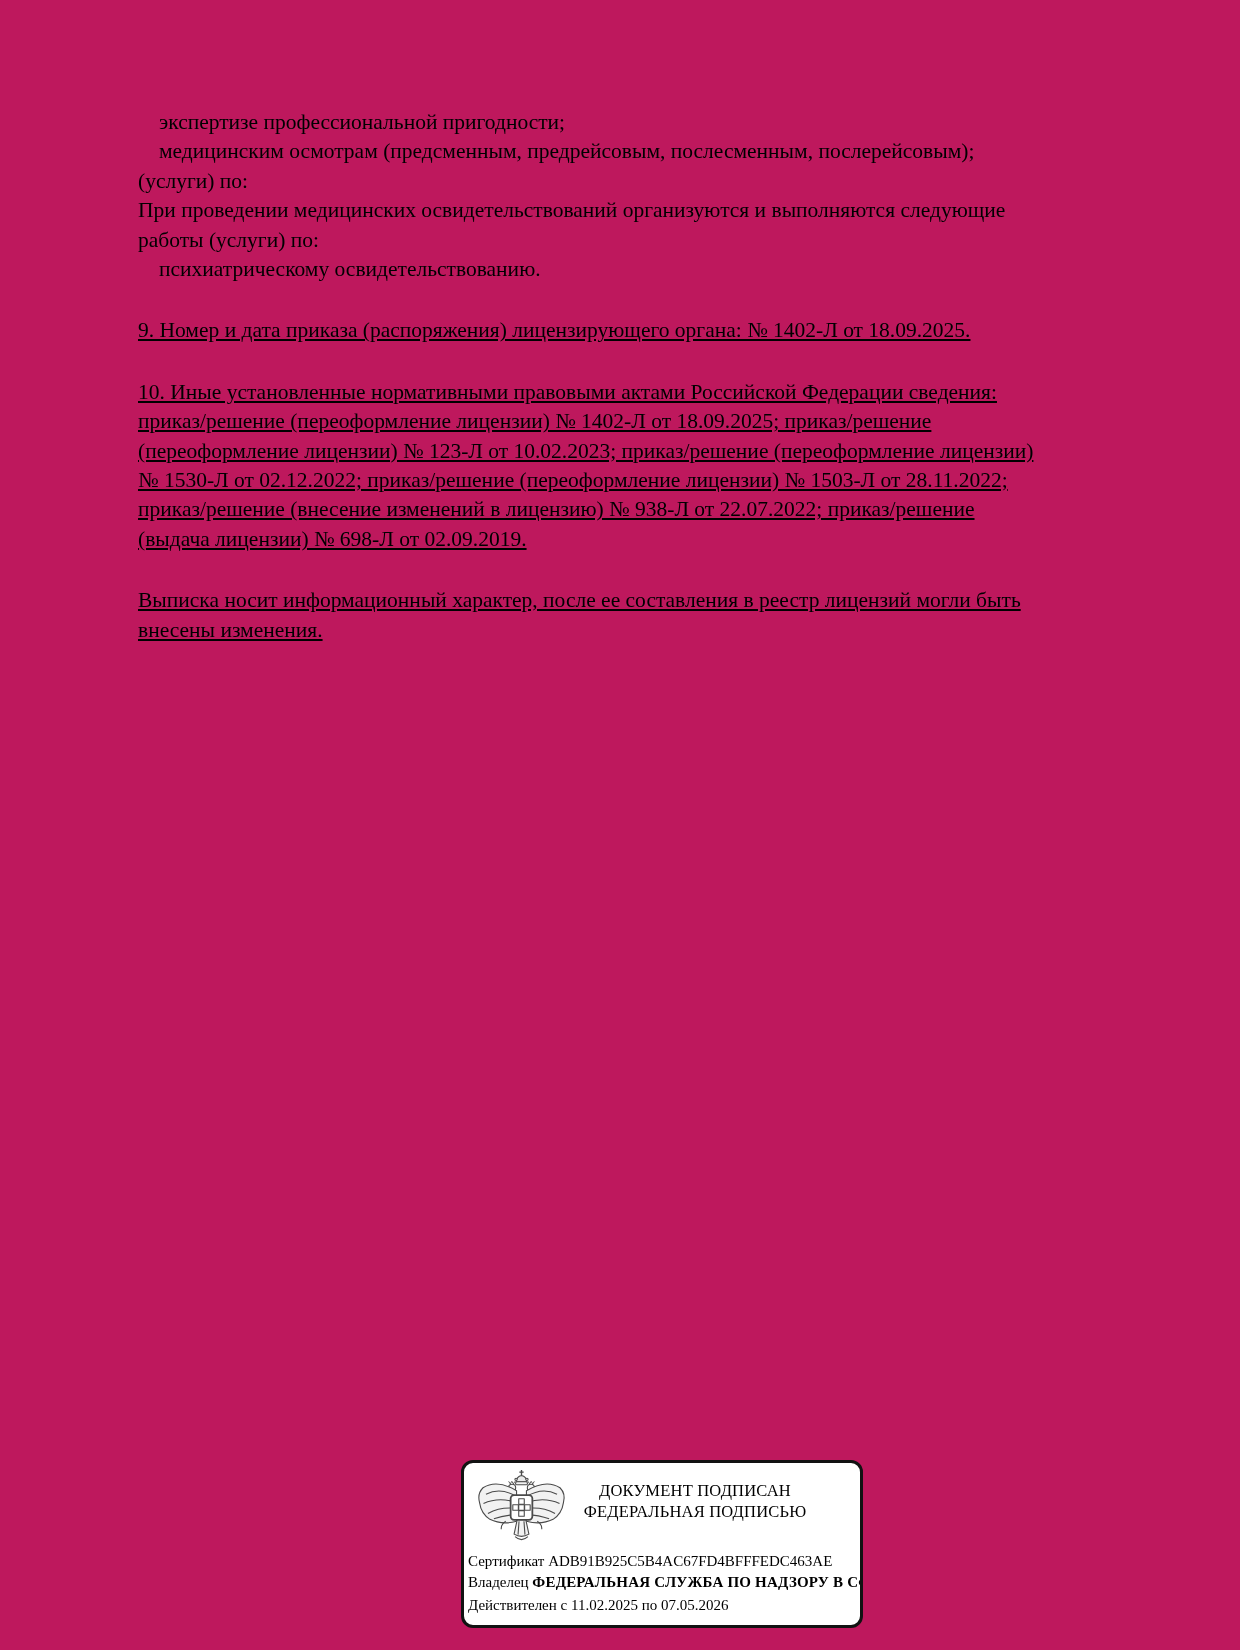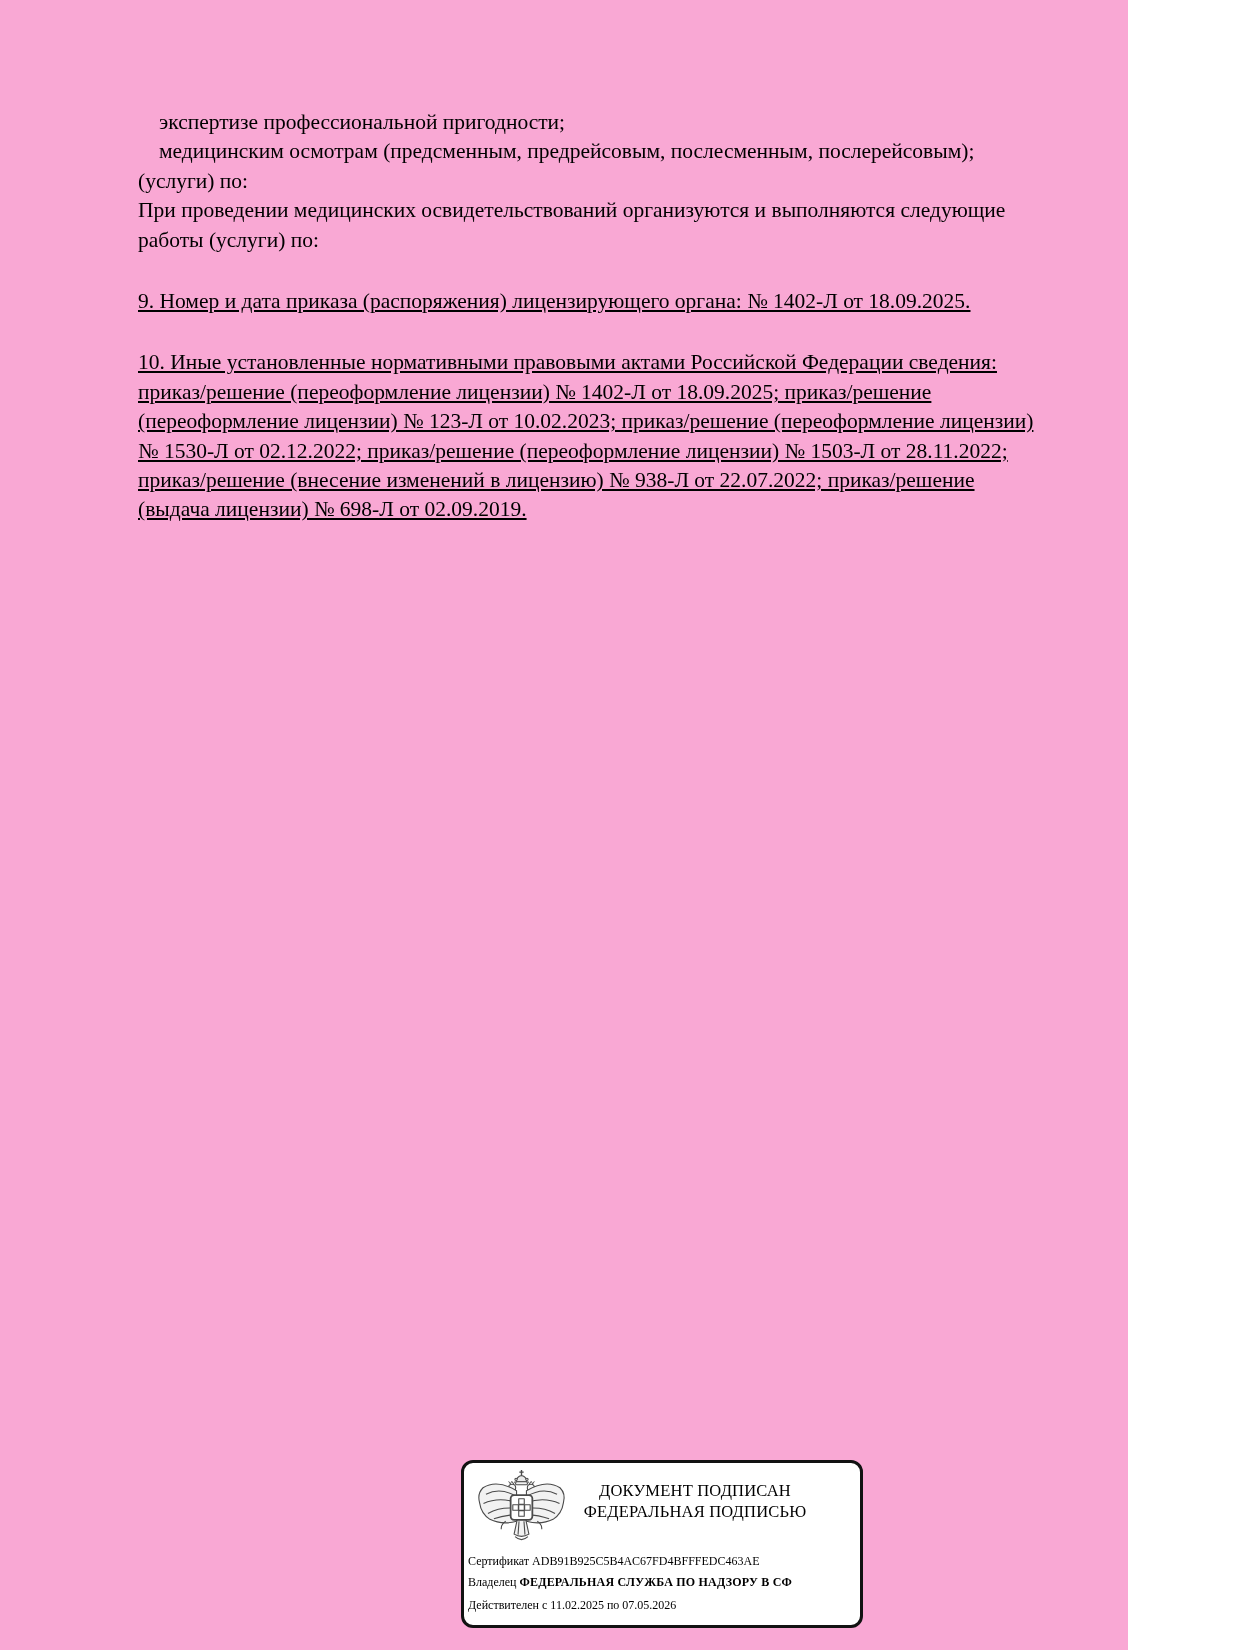--- a/index.html
+++ b/index.html
@@ -1,20 +1,20 @@
 <!DOCTYPE html>
 <html lang="ru"><head>
 <meta charset="utf-8">
 <style>
   html,body{margin:0;padding:0;background:#ffffff;}
   .page{
     position:relative;
-    width:1128px;
+    width:1240px;
     height:1650px;
-    background:#f9a8d4;
+    background:#be185d;
     color:#000000;
     font-family:"Liberation Serif","DejaVu Serif",serif;
     overflow:hidden;
   }
   .doc-text{
     position:absolute;
     left:138px;
     top:108px;
     width:1060px;
     font-size:21.5px;
@@ -54,21 +54,21 @@
     text-align:center;
     font-size:16.5px;
     line-height:21px;
     letter-spacing:0.2px;
     white-space:nowrap;
   }
   .stamp-line{
     position:absolute;
     left:4px;
     right:0;
-    font-size:12px;
+    font-size:15px;
     line-height:18px;
     white-space:nowrap;
     overflow:hidden;
   }
   .stamp-line .lbl{margin-right:0.25em;}
   .stamp-line.cert{top:89px;}
   .stamp-line.owner{top:110px;}
   .stamp-line.owner .val{font-weight:bold;letter-spacing:0.2px;}
   .stamp-line.validity{top:133px;}
 </style>
@@ -78,35 +78,40 @@
 <div class="page">
 
   <div class="doc-text">
 
     <div class="para">
       <div class="line indent">экспертизе профессиональной пригодности;</div>
       <div class="line indent">медицинским осмотрам (предсменным, предрейсовым, послесменным, послерейсовым);</div>
       <div class="line">(услуги) по:</div>
       <div class="line">При проведении медицинских освидетельствований организуются и выполняются следующие</div>
       <div class="line">работы (услуги) по:</div>
+      <div class="line indent">психиатрическому освидетельствованию.</div>
     </div>
 
     <div class="para">
       <div class="line">9. Номер и дата приказа (распоряжения) лицензирующего органа: № 1402-Л от 18.09.2025.</div>
     </div>
 
     <div class="para">
       <div class="line">10. Иные установленные нормативными правовыми актами Российской Федерации сведения:</div>
       <div class="line">приказ/решение (переоформление лицензии) № 1402-Л от 18.09.2025; приказ/решение</div>
       <div class="line">(переоформление лицензии) № 123-Л от 10.02.2023; приказ/решение (переоформление лицензии)</div>
       <div class="line">№ 1530-Л от 02.12.2022; приказ/решение (переоформление лицензии) № 1503-Л от 28.11.2022;</div>
       <div class="line">приказ/решение (внесение изменений в лицензию) № 938-Л от 22.07.2022; приказ/решение</div>
       <div class="line">(выдача лицензии) № 698-Л от 02.09.2019.</div>
     </div>
 
+    <div class="para">
+      <div class="line">Выписка носит информационный характер, после ее составления в реестр лицензий могли быть</div>
+      <div class="line">внесены изменения.</div>
+    </div>
 
   </div>
 
   <div class="stamp">
 
     <div class="emblem">
       <svg viewBox="0 0 94 76" fill="none" stroke="#4a4a4a" stroke-width="1.1" stroke-linejoin="round">
 
         <path d="M47 1 v5 M44.8 3.2 h4.4" stroke-width="1.4"></path>
         <path d="M41.5 13 Q42 7.5 47 6.5 Q52 7.5 52.5 13 Z" fill="#e9e9e9"></path>

